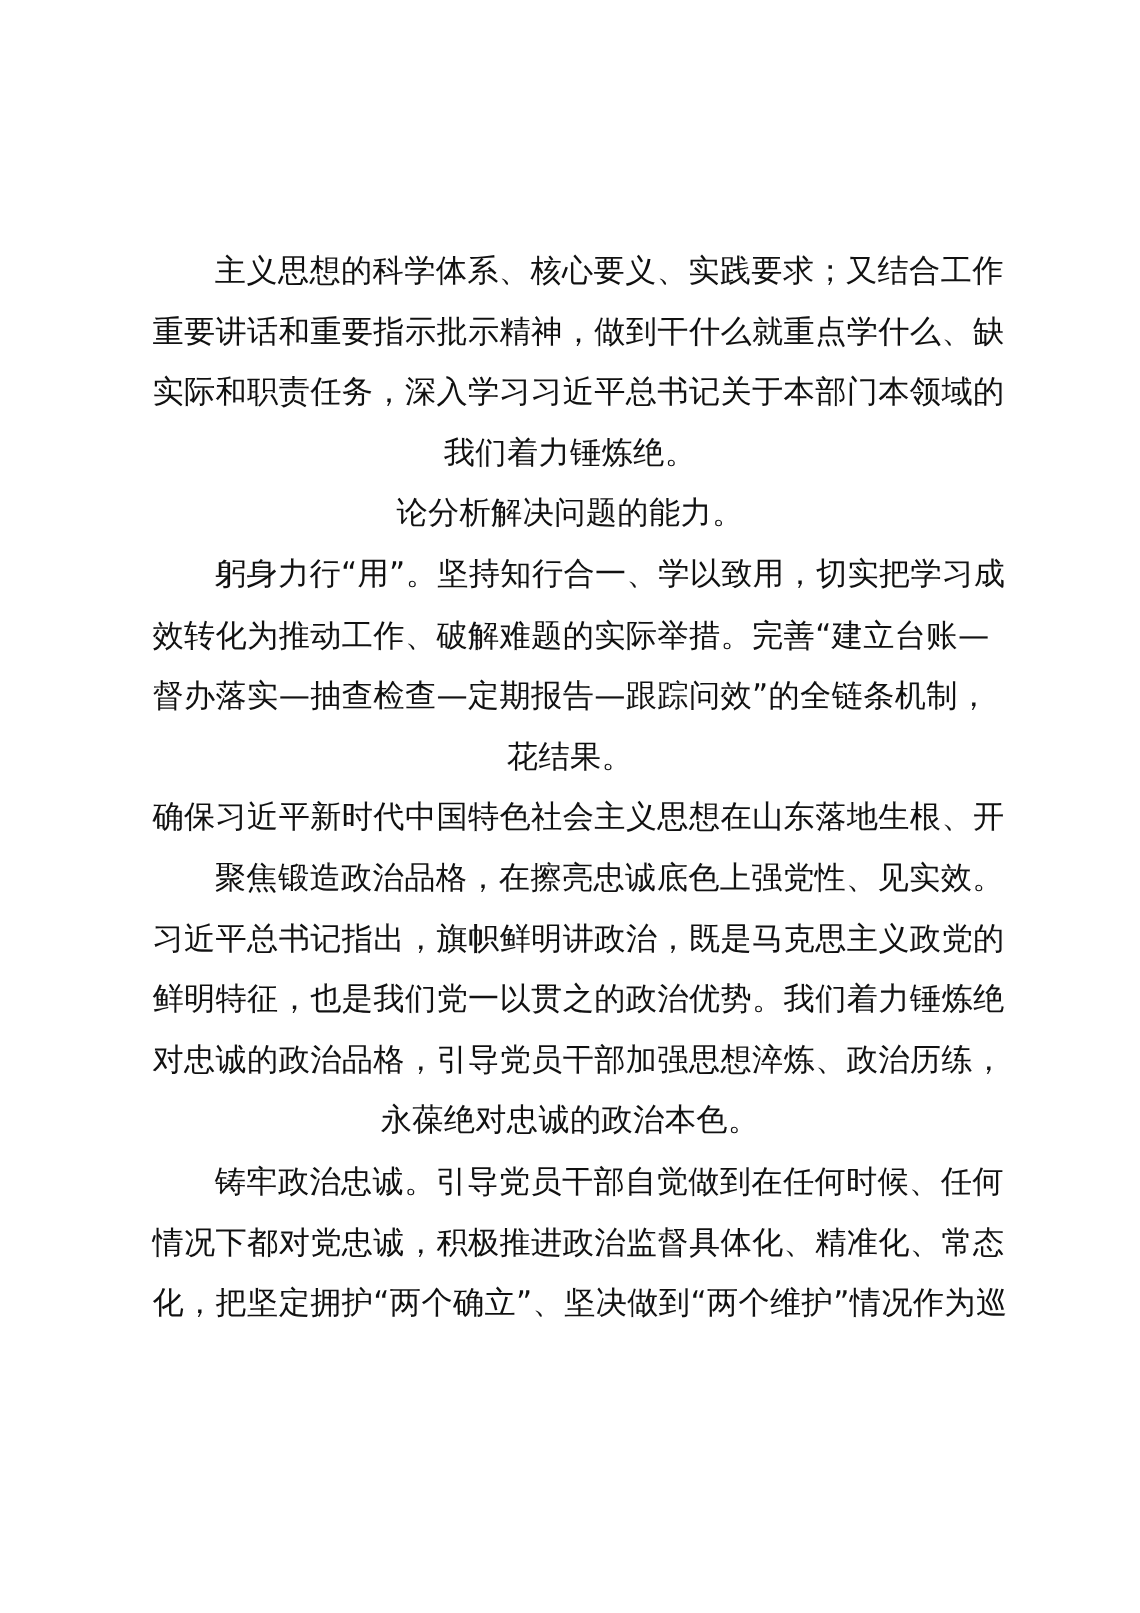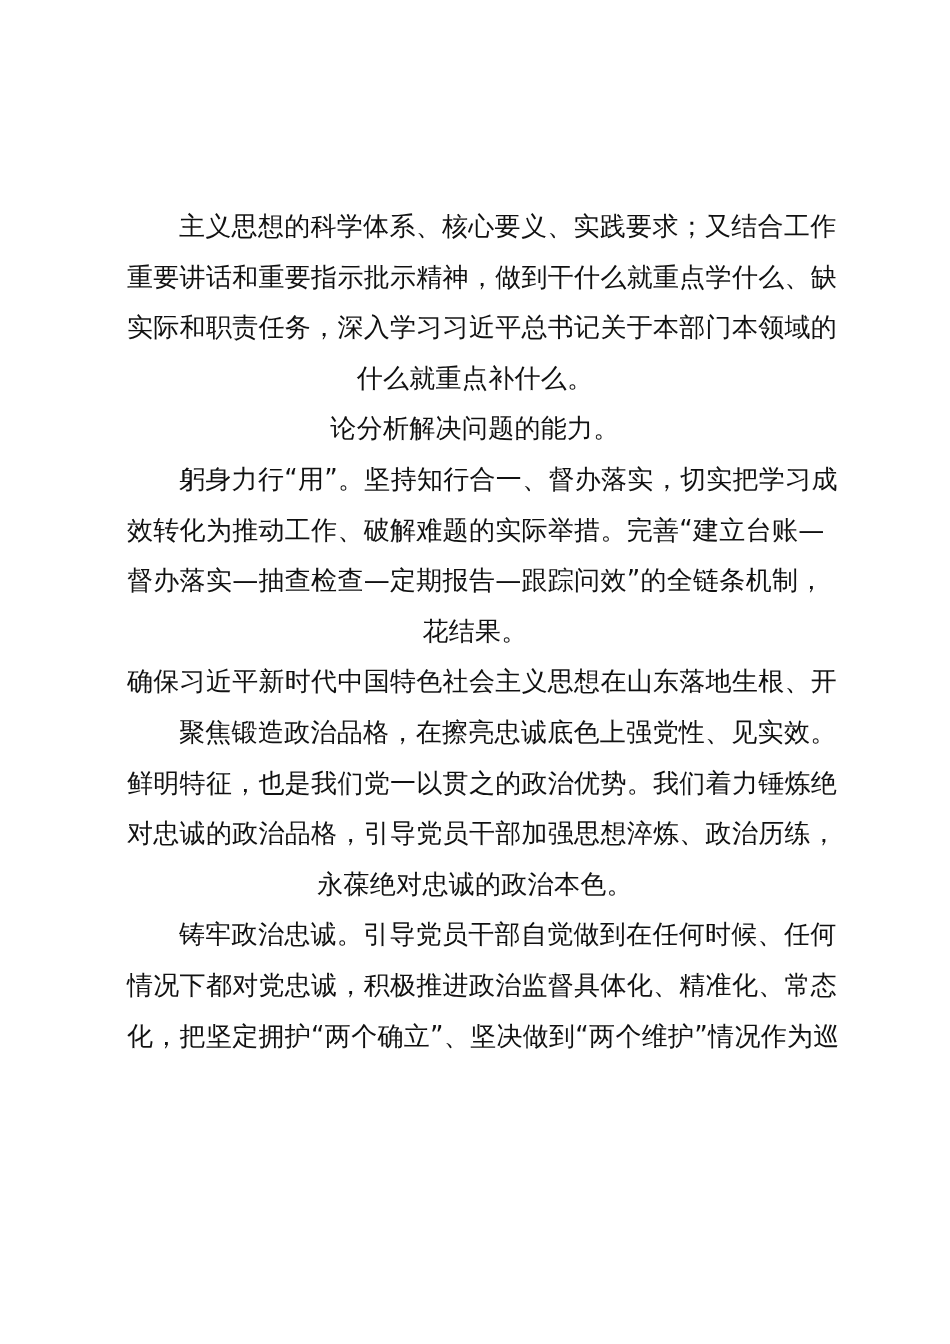--- a/index.html
+++ b/index.html
@@ -23,34 +23,35 @@
   .line.indent { padding-left: 52px; }
 </style>
 </head>
 <body>
 
 <div class="page">
   <div class="paragraph">
     <div class="line indent">主义思想的科学体系、核心要义、实践要求；又结合工作</div>
     <div class="line">重要讲话和重要指示批示精神，做到干什么就重点学什么、缺</div>
     <div class="line">实际和职责任务，深入学习习近平总书记关于本部门本领域的</div>
-    <div class="line">什么就重点补什么。</div>
+    <div class="line">我们着力锤炼绝。</div>
   </div>
   <div class="paragraph">
     <div class="line">论分析解决问题的能力。</div>
   </div>
   <div class="paragraph">
-    <div class="line indent">躬身力行“用”。坚持知行合一、督办落实，切实把学习成</div>
+    <div class="line indent">躬身力行“用”。坚持知行合一、学以致用，切实把学习成</div>
     <div class="line">效转化为推动工作、破解难题的实际举措。完善“建立台账—</div>
     <div class="line">督办落实—抽查检查—定期报告—跟踪问效”的全链条机制，</div>
     <div class="line">花结果。</div>
     <div class="line">确保习近平新时代中国特色社会主义思想在山东落地生根、开</div>
   </div>
   <div class="paragraph">
     <div class="line indent">聚焦锻造政治品格，在擦亮忠诚底色上强党性、见实效。</div>
+    <div class="line">习近平总书记指出，旗帜鲜明讲政治，既是马克思主义政党的</div>
     <div class="line">鲜明特征，也是我们党一以贯之的政治优势。我们着力锤炼绝</div>
     <div class="line">对忠诚的政治品格，引导党员干部加强思想淬炼、政治历练，</div>
     <div class="line">永葆绝对忠诚的政治本色。</div>
   </div>
   <div class="paragraph">
     <div class="line indent">铸牢政治忠诚。引导党员干部自觉做到在任何时候、任何</div>
     <div class="line">情况下都对党忠诚，积极推进政治监督具体化、精准化、常态</div>
     <div class="line">化，把坚定拥护“两个确立”、坚决做到“两个维护”情况作为巡</div>
   </div>
 </div>

